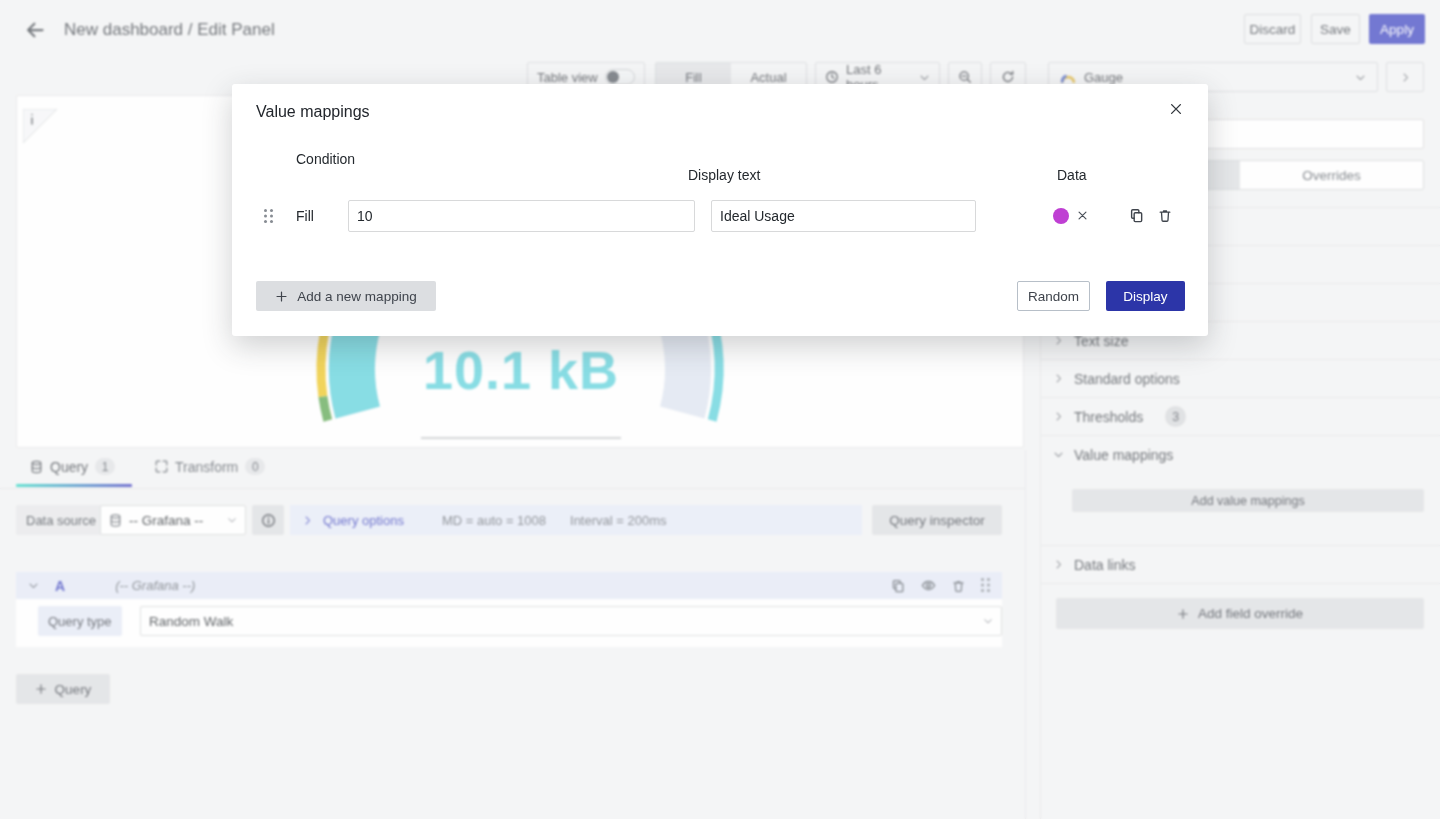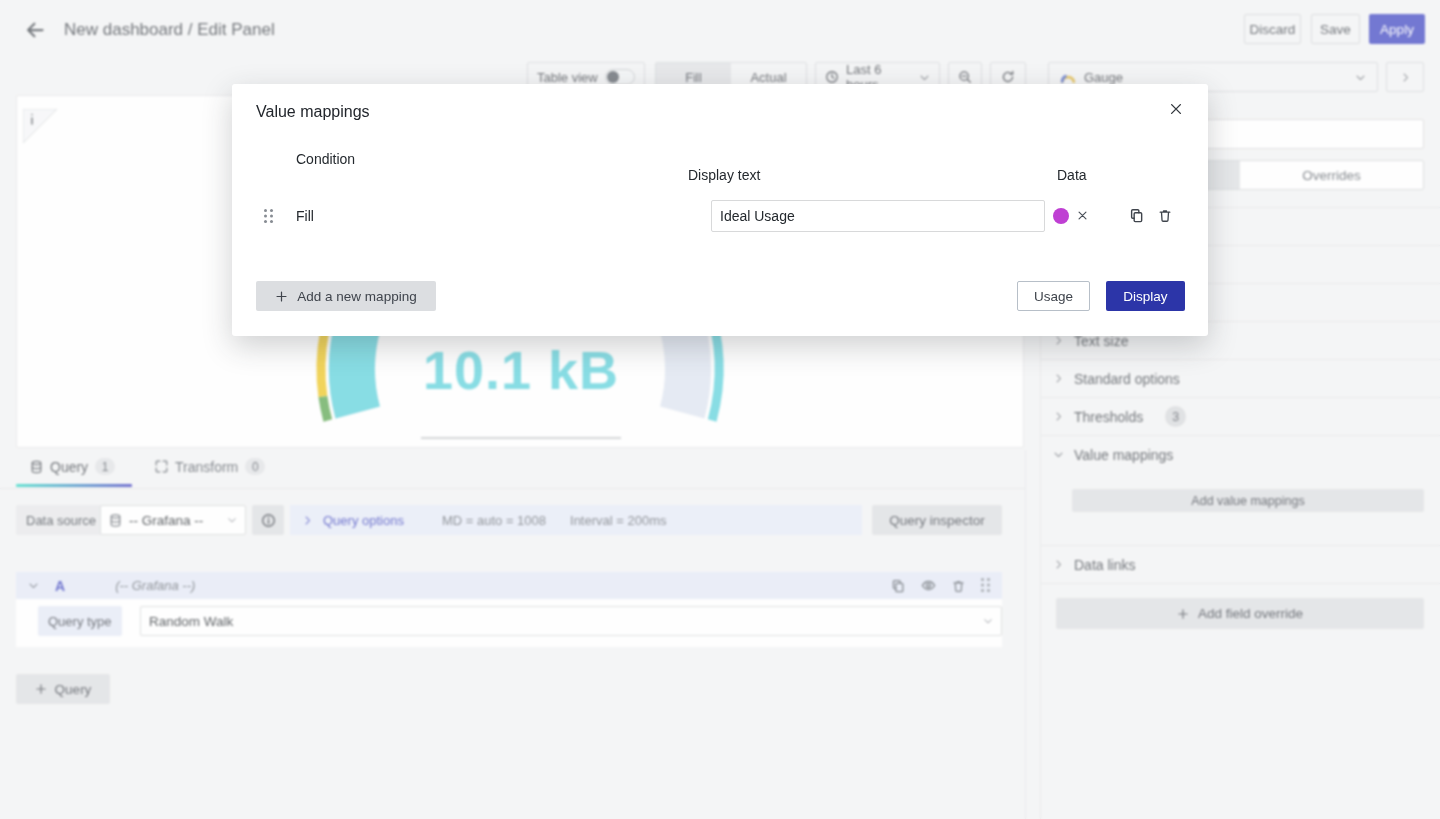--- a/index.html
+++ b/index.html
@@ -339,21 +339,22 @@
           <path d="M3 3l10 10M13 3L3 13"></path>
         </svg>
     </div>
 
     <div class="abs col-h" style="left:64px;top:67px;">Condition</div>
     <div class="abs col-h" style="left:456px;top:83px;">Display text</div>
     <div class="abs col-h" style="left:825px;top:83px;">Data</div>
 
     <div class="abs dots6" style="left:32px;top:125px;"></div>
     <div class="abs" style="left:64px;top:116px;height:32px;display:flex;align-items:center;font-size:14px;color:#24292e;">Fill</div>
-    <input class="m-input abs" style="left: 479px; top: 116px; width: 334px;" value="Ideal Usage">
+    <input class="m-input abs" style="left: 116px; top: 116px; width: 347px;" value="10">
+    <input class="m-input abs" style="left: 479px; top: 116px; width: 265px;" value="Ideal Usage">
     <div class="abs color-dot" style="left: 821px; top: 124px; background: rgb(191, 63, 211);"></div>
     <div class="abs icon" style="left:845px;top:126px;color:#4a5058;">
       <svg width="11" height="11" viewBox="0 0 16 16" style="stroke-width:1.7">
           <path d="M3 3l10 10M13 3L3 13"></path>
         </svg>
     </div>
     <div class="abs icon" style="left:897px;top:124px;color:#3f444c;">
       <svg width="15" height="15" viewBox="0 0 16 16">
           <rect x="5.5" y="5" width="8" height="9.5" rx="1.2"></rect>
           <path d="M10.5 5V3a1.2 1.2 0 0 0-1.2-1.2H4A1.2 1.2 0 0 0 2.8 3v6.8A1.2 1.2 0 0 0 4 11h1.5"></path>
@@ -366,17 +367,17 @@
     </div>
 
     <div class="abs btn gray" style="left:24px;top:197px;width:180px;height:30px;gap:9px;">
       <span class="icon">
           <svg width="13" height="13" viewBox="0 0 16 16">
             <path d="M8 2.5v11M2.5 8h11"></path>
           </svg>
         </span>
       <span>Add a new mapping</span>
     </div>
-    <div class="abs btn white" style="left:785px;top:197px;width:73px;height:30px;">Usage</div>
+    <div class="abs btn white" style="left:785px;top:197px;width:73px;height:30px;">Random</div>
     <div class="abs btn" style="left: 874px; top: 197px; width: 79px; height: 30px; color: rgb(255, 255, 255); background: rgb(44, 53, 168);">Display</div>
   </div>
 
 </div>
 
 </body></html>

